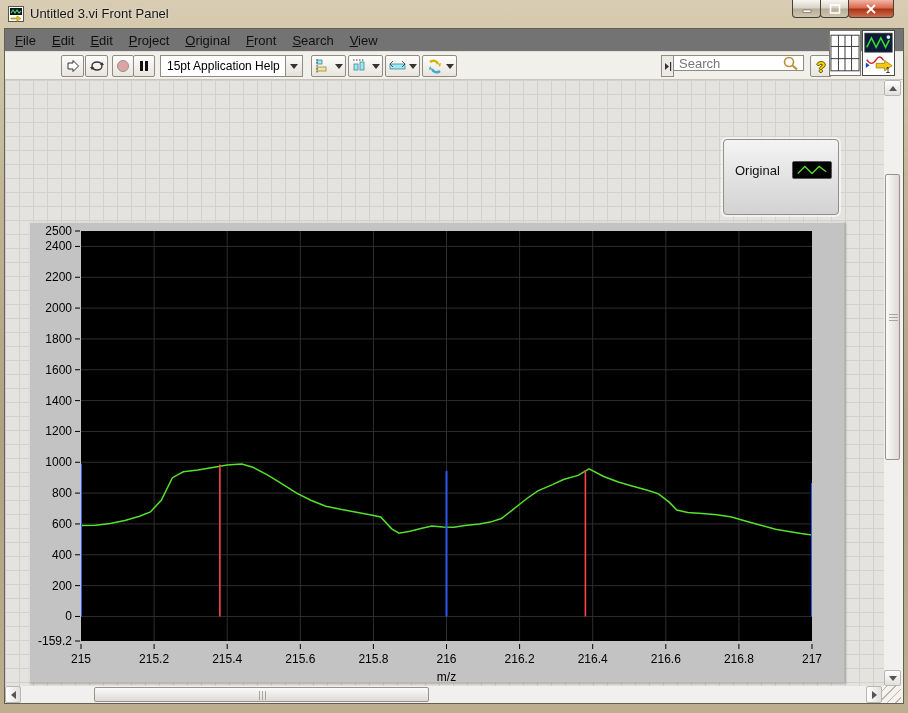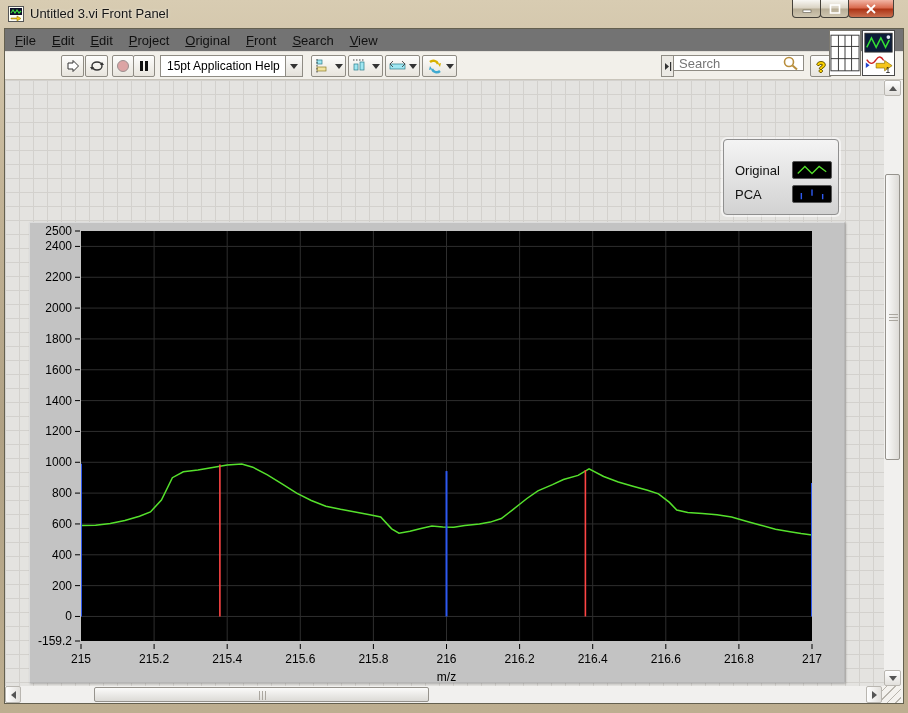--- a/index.html
+++ b/index.html
@@ -256,30 +256,20 @@
       <text x="29" y="44" font-size="9" text-anchor="end" fill="#111">1</text>
     </svg>
 
     <div id="panel">
 
       <div id="legend">
         <div class="legend-row">
           <span class="legend-label">Original</span>
           <svg class="legend-sample" viewBox="0 0 40 18">
             <polyline points="4,13 12,5 20,13 28,5 36,11" fill="none" stroke-width="1.4" stroke="#55e02c"></polyline>
-          </svg>
-        </div>
-        <div class="legend-row">
-          <span class="legend-label">PCA</span>
-          <svg class="legend-sample" viewBox="0 0 40 18">
-            <g stroke-width="1.6" stroke="#2e59f0">
-              <line x1="8" y1="15" x2="8" y2="8"></line>
-                <line x1="20" y1="11" x2="20" y2="4"></line>
-                <line x1="32" y1="15" x2="32" y2="9"></line>
-            </g>
           </svg>
         </div>
       </div>
 
       <div id="graph">
         <svg id="graph-svg" width="814" height="459">
             <rect x="51" y="8" width="731" height="410" fill="#000000"></rect>
             <clipPath id="pc">
               <rect x="51" y="8" width="731" height="410"></rect>
             </clipPath>

